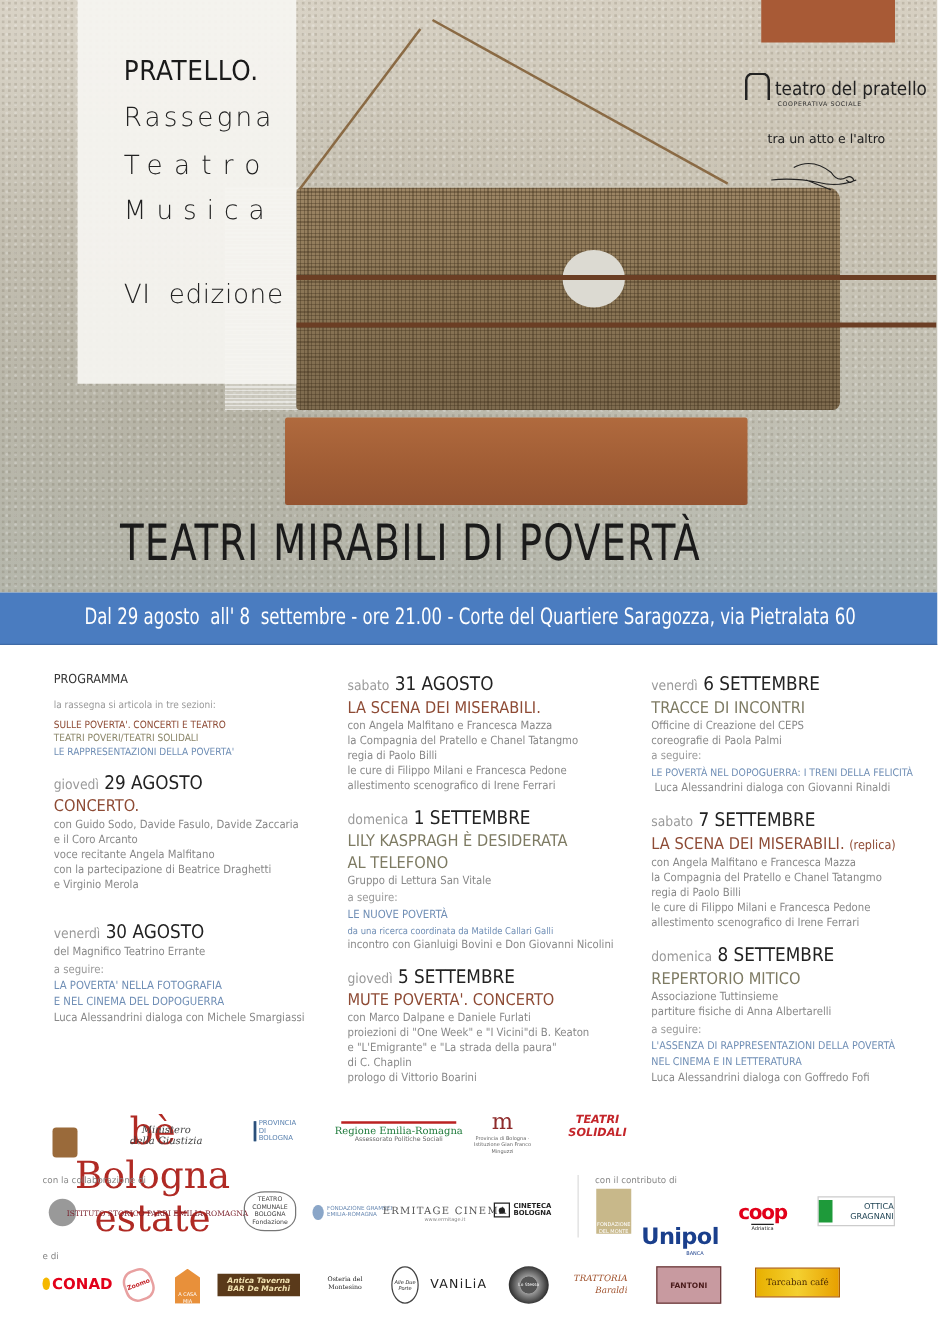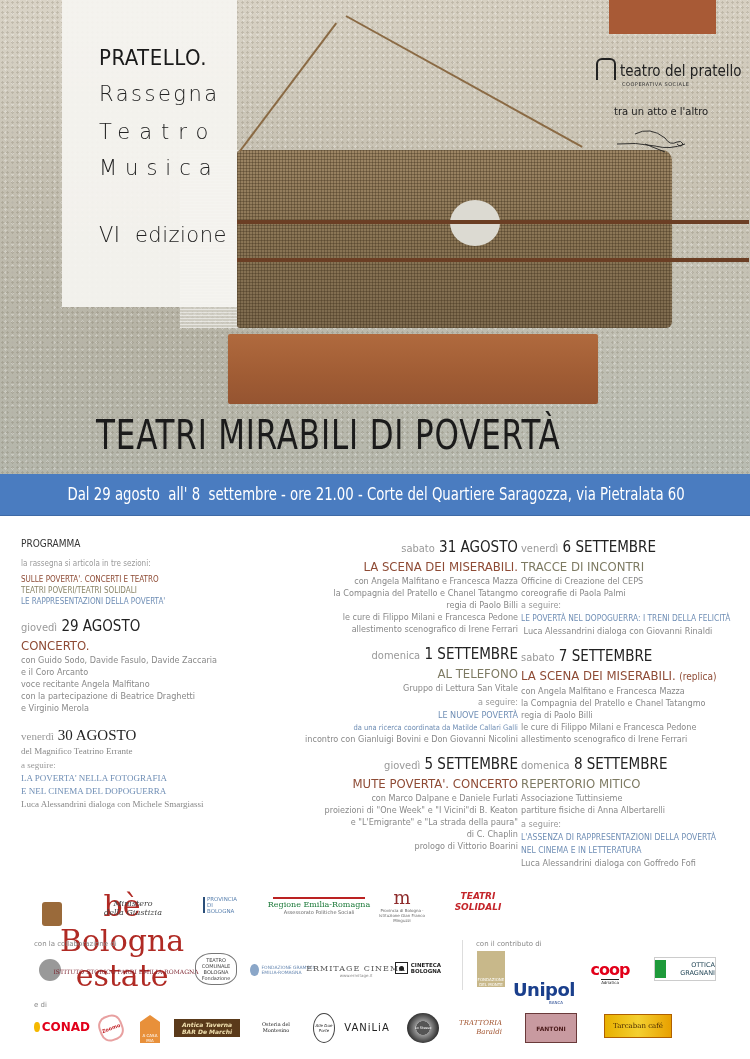--- a/index.html
+++ b/index.html
@@ -40,21 +40,21 @@
   .logo-tdp .mark { display:inline-block; width:20px; height:22px; border:2px solid #222; border-bottom:none; border-radius:6px 6px 0 0; vertical-align:bottom; margin-right:4px; }
   .logo-tdp .name { font-family:"DejaVu Sans Condensed","DejaVu Sans",sans-serif; font-size:15px; color:#222; }
   .logo-tdp .sub { position:absolute; left:26px; top:23px; font-size:5px; color:#333; letter-spacing:0.5px; white-space:nowrap; }
   .tagline { position:absolute; left:614px; top:106px; font-size:10px; color:#222; }
   .signature { position:absolute; left:615px; top:124px; width:80px; height:30px; }
   .main-title { position:absolute; left:96px; top:412px; font-family:"DejaVu Sans Condensed","DejaVu Sans",sans-serif; font-weight:300; font-size:40px; color:#1b1b1b; letter-spacing:1px; transform:scaleX(0.86); transform-origin:left center; white-space:nowrap; }
   .banner { position:absolute; left:0; top:474px; width:750px; height:42px; background:#4a7cc0; border-bottom:1px solid #3f6aa6; }
   .banner span { position:absolute; left:0; width:750px; top:9px; text-align:center; color:#fff; font-family:"DejaVu Sans Condensed","DejaVu Sans",sans-serif; font-size:18px; transform:scaleX(0.82); transform-origin:center; white-space:nowrap; }
 
   .col { position:absolute; top:538px; width:240px; font-family:"DejaVu Sans Condensed","DejaVu Sans",sans-serif; }
-  .c1 { left:21px; } .c2 { left:278px;text-align:right; } .c3 { left:521px; }
+  .c1 { left:43px; } .c2 { left:278px; } .c3 { left:521px; }
   .hdr { font-size:10px; color:#333; margin-bottom:10px; }
   .intro { font-size:8px; color:#999; margin-bottom:6px; }
   .sec { font-size:8px; line-height:11px; }
   .brown { color:#8e4b35; } .olive { color:#8a8568; } .blue { color:#6f8eb5; }
   .ev { margin-top:8px; }
   .ev:first-child { margin-top:0; }
   .date { font-size:15px; color:#222; line-height:18px; white-space:nowrap; }
   .date .day { font-size:11px; color:#999; font-weight:300; }
   .etitle { font-size:13px; line-height:17px; white-space:nowrap; }
   .etitle .rep { font-size:10px; }
@@ -117,21 +117,21 @@
   <div class="ev" style="margin-top:10px;">
     <div class="date"><span class="day">giovedì</span> <span>29 AGOSTO</span></div>
     <div class="etitle t-brown">CONCERTO.</div>
     <div class="line">con Guido Sodo, Davide Fasulo, Davide Zaccaria</div>
     <div class="line">e il Coro Arcanto</div>
     <div class="line">voce recitante Angela Malfitano</div>
     <div class="line">con la partecipazione di Beatrice Draghetti</div>
     <div class="line">e Virginio Merola</div>
   </div>
 
-  <div class="ev" style="margin-top:12px;font-family:Liberation Serif, serif;">
+  <div class="ev" style="margin-top:22px;">
     <div class="date"><span class="day">venerdì</span> <span>30 AGOSTO</span></div>
     <div class="line">del Magnifico Teatrino Errante</div>
     <div class="follow">a seguire:</div>
     <div class="link">LA POVERTA' NELLA FOTOGRAFIA</div>
     <div class="link">E NEL CINEMA DEL DOPOGUERRA</div>
     <div class="line">Luca Alessandrini dialoga con Michele Smargiassi</div>
   </div>
 </div>
 
 <div class="col c2">
@@ -140,20 +140,21 @@
     <div class="etitle t-brown">LA SCENA DEI MISERABILI.</div>
     <div class="line">con Angela Malfitano e Francesca Mazza</div>
     <div class="line">la Compagnia del Pratello e Chanel Tatangmo</div>
     <div class="line">regia di Paolo Billi</div>
     <div class="line">le cure di Filippo Milani e Francesca Pedone</div>
     <div class="line">allestimento scenografico di Irene Ferrari</div>
   </div>
 
   <div class="ev" style="margin-top:10px;">
     <div class="date"><span class="day">domenica</span> <span>1 SETTEMBRE</span></div>
+    <div class="etitle t-olive">LILY KASPRAGH È DESIDERATA</div>
     <div class="etitle t-olive">AL TELEFONO</div>
     <div class="line">Gruppo di Lettura San Vitale</div>
     <div class="follow">a seguire:</div>
     <div class="link">LE NUOVE POVERTÀ</div>
     <div class="link small">da una ricerca coordinata da Matilde Callari Galli</div>
     <div class="line">incontro con Gianluigi Bovini e Don Giovanni Nicolini</div>
   </div>
 
   <div class="ev" style="margin-top:10px;">
     <div class="date"><span class="day">giovedì</span> <span>5 SETTEMBRE</span></div>

